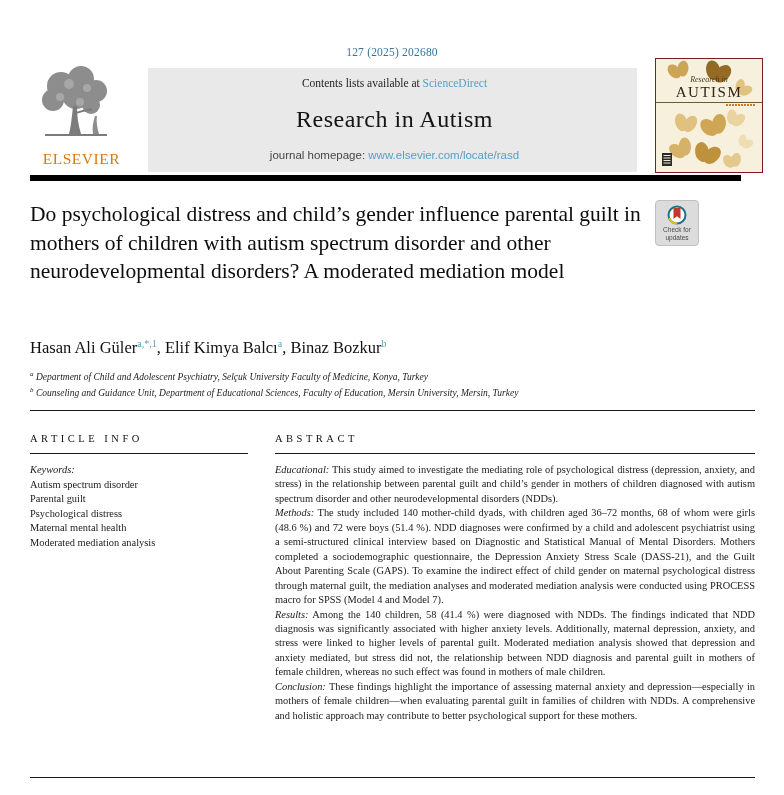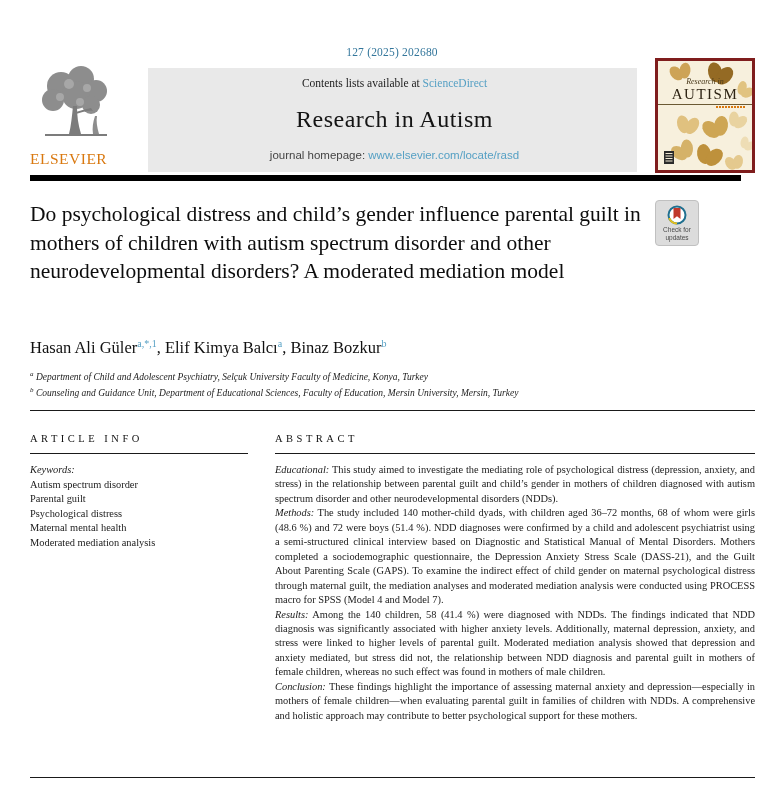--- a/index.html
+++ b/index.html
@@ -12,39 +12,39 @@
     background: #fff;
     overflow: hidden;
   }
   .citation {
     position: absolute; top: 22px; left: 0; width: 100%;
     text-align: center; font-size: 11.5px; color: #33769b;
     letter-spacing: 0.2px;
     margin-top: 24px;
   }
   
-  .logo-block { position: absolute; left: 30px; top: 64px; width: 90px; height: 108px; text-align: left; }
+  .logo-block { position: absolute; left: 30px; top: 64px; width: 90px; height: 108px; text-align: right; }
   .logo-block svg { display: block; margin: 0 auto; }
   .elsevier-word {
     font-family: "Liberation Serif", serif;
     font-size: 15.5px; color: #d9780f; letter-spacing: 0.5px; margin-top: 2px;
   }
   .banner {
     position: absolute; left: 148px; top: 68px; width: 489px; height: 104px;
     background: #e9e9e9;
     display: flex; flex-direction: column; align-items: center; justify-content: space-between;
     padding: 9px 0 11px 4px;
   }
   .contents-line { font-size: 11.5px; color: #222; }
   .link { color: #56a0c4; text-decoration: none; cursor: pointer; }
   .journal-title { font-size: 24px; color: #141414; letter-spacing: 0.5px; }
   .homepage-line { font-family: "Liberation Sans", sans-serif; font-size: 11.5px; color: #444; }
   .cover {
-    position: absolute; left: 655px; top: 58px; width: 100px; height: 115px;
-    background: #f7f0dd; border: 3px solid #7f1d1d; overflow: hidden;
+    position: absolute; left: 655px; top: 58px; width: 108px; height: 115px;
+    background: #f7f0dd; border: 1px solid #7f1d1d; overflow: hidden;
   }
   .cover svg.bfly { position: absolute; left: 0; top: 0; }
   .cover-script {
     position: absolute; top: 16px; left: 0; width: 100%; text-align: center;
     font-style: italic; font-size: 8px; color: #4a3a1c;
   }
   .cover-main {
     position: absolute; top: 25px; left: 0; width: 100%; text-align: center;
     font-size: 15px; letter-spacing: 1.5px; color: #2e2414;
     border-bottom: 1px solid #6b5a33; padding-bottom: 1px;

